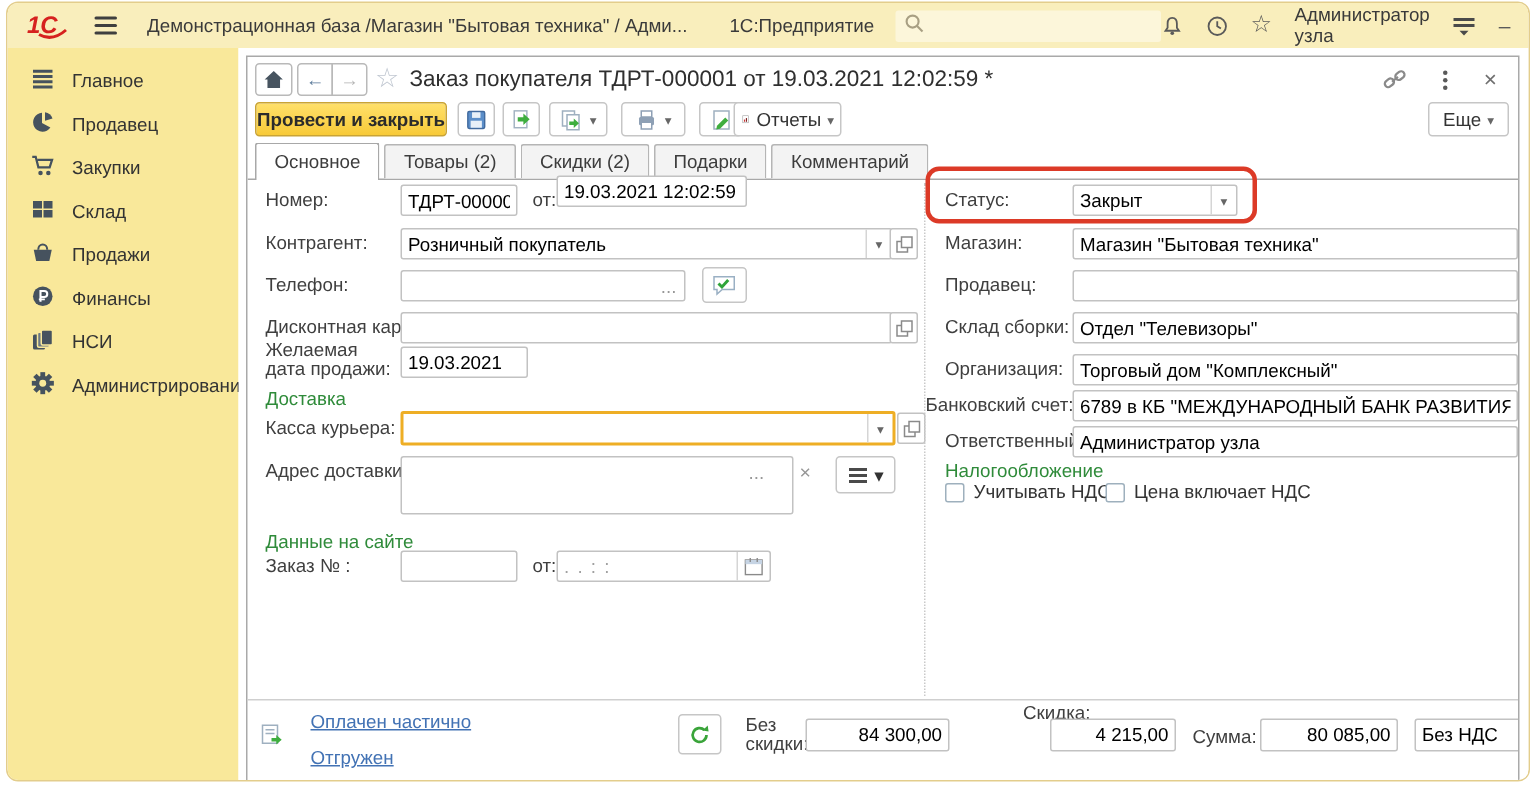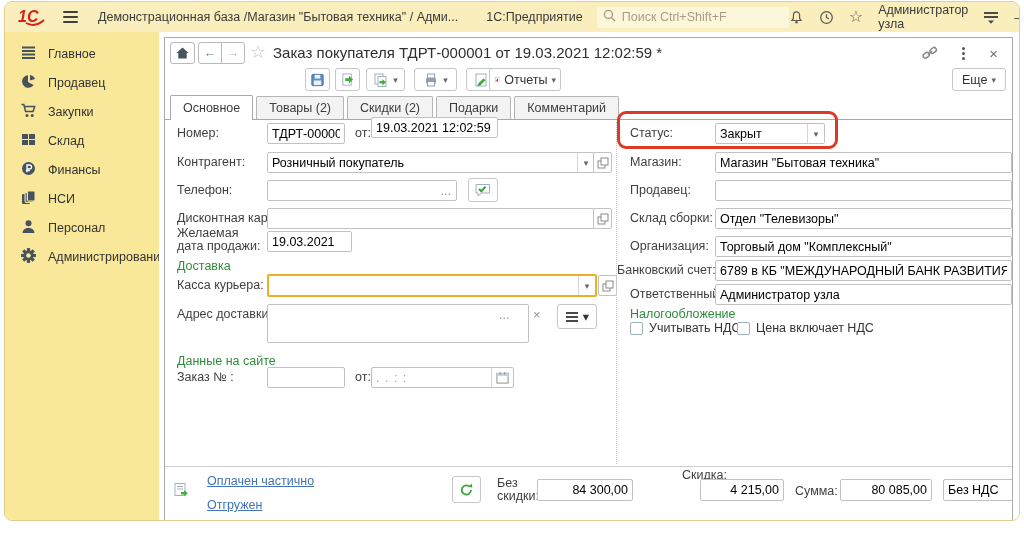--- a/index.html
+++ b/index.html
@@ -115,21 +115,20 @@
         </span>
       <span class="tb-title">Демонстрационная база /Магазин "Бытовая техника" / Адми...</span>
       <span class="tb-app">1С:Предприятие</span>
       <span class="tb-search">
         <span>
           <svg width="13" height="13" viewBox="0 0 13 13">
               <circle cx="5.4" cy="5.4" r="4" fill="none" stroke="#a89f83" stroke-width="1.4"></circle>
               <line x1="8.4" y1="8.4" x2="12" y2="12" stroke="#a89f83" stroke-width="1.4"></line>
             </svg>
         </span>
-        <input placeholder="Поиск Ctrl+Shift+F" style="">
       </span>
       <span class="tb-right">
         <span class="tb-ic">
           <svg width="15" height="15" viewBox="0 0 16 16">
               <path d="M8 2 C5.6 2 4.7 4 4.7 6 L4.7 9 L3.2 11.2 H12.8 L11.3 9 L11.3 6 C11.3 4 10.4 2 8 2 Z" fill="none" stroke="#5a5a5a" stroke-width="1.3"></path>
               <circle cx="8" cy="13" r="1.3" fill="#5a5a5a"></circle>
             </svg>
         </span>
         <span class="tb-ic">
           <svg width="15" height="15" viewBox="0 0 16 16">
@@ -180,40 +179,40 @@
         <span><svg width="15" height="15" viewBox="0 0 15 15" fill="#46525e">
               <rect x="1" y="2" width="6" height="5"></rect>
               <rect x="8" y="2" width="6" height="5"></rect>
               <rect x="1" y="8" width="6" height="5"></rect>
               <rect x="8" y="8" width="6" height="5"></rect>
             </svg></span>
         <span>Склад</span>
       </div>
       <div class="side-item">
         <span><svg width="15" height="15" viewBox="0 0 15 15">
+              <path d="M4.5 5.5 a3 3.5 0 0 1 6 0" fill="none" stroke="#46525e" stroke-width="1.4"></path>
+              <path d="M1.5 5.5 h12 l-1.6 7.5 h-8.8 z" fill="#46525e"></path>
+            </svg></span>
+        <span>Продажи</span>
+      </div>
+      <div class="side-item">
+        <span><svg width="15" height="15" viewBox="0 0 15 15">
               <circle cx="7.5" cy="7.5" r="6.5" fill="#46525e"></circle>
               <path d="M6 11.2 V4 h2.5 a2 2 0 0 1 0 4 H6" stroke="#fff" stroke-width="1.4" fill="none"></path>
               <path d="M4.9 9.6 h4" stroke="#fff" stroke-width="1.2"></path>
             </svg></span>
         <span>Финансы</span>
       </div>
       <div class="side-item">
         <span><svg width="15" height="15" viewBox="0 0 15 15">
               <rect x="1" y="4" width="8" height="10" rx="1" fill="#46525e"></rect>
               <rect x="4" y="2.5" width="8" height="10" rx="1" fill="#6b7884" stroke="#f9e89a"></rect>
               <rect x="6.5" y="1" width="7.5" height="10" rx="1" fill="#46525e" stroke="#f9e89a"></rect>
             </svg></span>
         <span>НСИ</span>
-      </div>
-      <div class="side-item">
-        <span><svg width="15" height="15" viewBox="0 0 15 15">
-              <circle cx="7.5" cy="4.3" r="3" fill="#46525e"></circle>
-              <path d="M1.5 14 a6 5.2 0 0 1 12 0 z" fill="#46525e"></path>
-            </svg></span>
-        <span>Персонал</span>
       </div>
       <div class="side-item">
         <span><svg width="15" height="15" viewBox="0 0 15 15">
               <g fill="#46525e" transform="translate(7.5 7.5)">
                 <rect x="-1.6" y="-7.4" width="3.2" height="14.8"></rect>
                 <rect x="-1.6" y="-7.4" width="3.2" height="14.8" transform="rotate(45)"></rect>
                 <rect x="-1.6" y="-7.4" width="3.2" height="14.8" transform="rotate(90)"></rect>
                 <rect x="-1.6" y="-7.4" width="3.2" height="14.8" transform="rotate(135)"></rect>
                 <circle r="5"></circle>
                 <circle r="2.3" fill="#f9e89a"></circle>
@@ -246,20 +245,21 @@
               </svg>
           </span>
           <span class="dots3">
               <i></i>
               <i></i>
               <i></i>
             </span>
           <span class="tb-ic" style="font-size:15px;color:#707070;">×</span>
         </div>
 
+        <div class="btn-yellow">Провести и закрыть</div>
         <div class="tbtn" style="left:140px;top:30px;width:25px;">
           <svg width="16" height="16" viewBox="0 0 16 16">
               <rect x="2" y="2" width="12" height="12" rx="1" fill="#5b8ec9" stroke="#416a9e"></rect>
               <rect x="5" y="2.5" width="6" height="4" fill="#e8f0f8"></rect>
               <rect x="4" y="8.5" width="8" height="5" fill="#e8f0f8"></rect>
             </svg>
         </div>
         <div class="tbtn" style="left:170px;top:30px;width:25px;">
           <svg width="16" height="16" viewBox="0 0 16 16">
               <rect x="3" y="1.5" width="9" height="12" fill="#fff" stroke="#9fb0c0"></rect>

